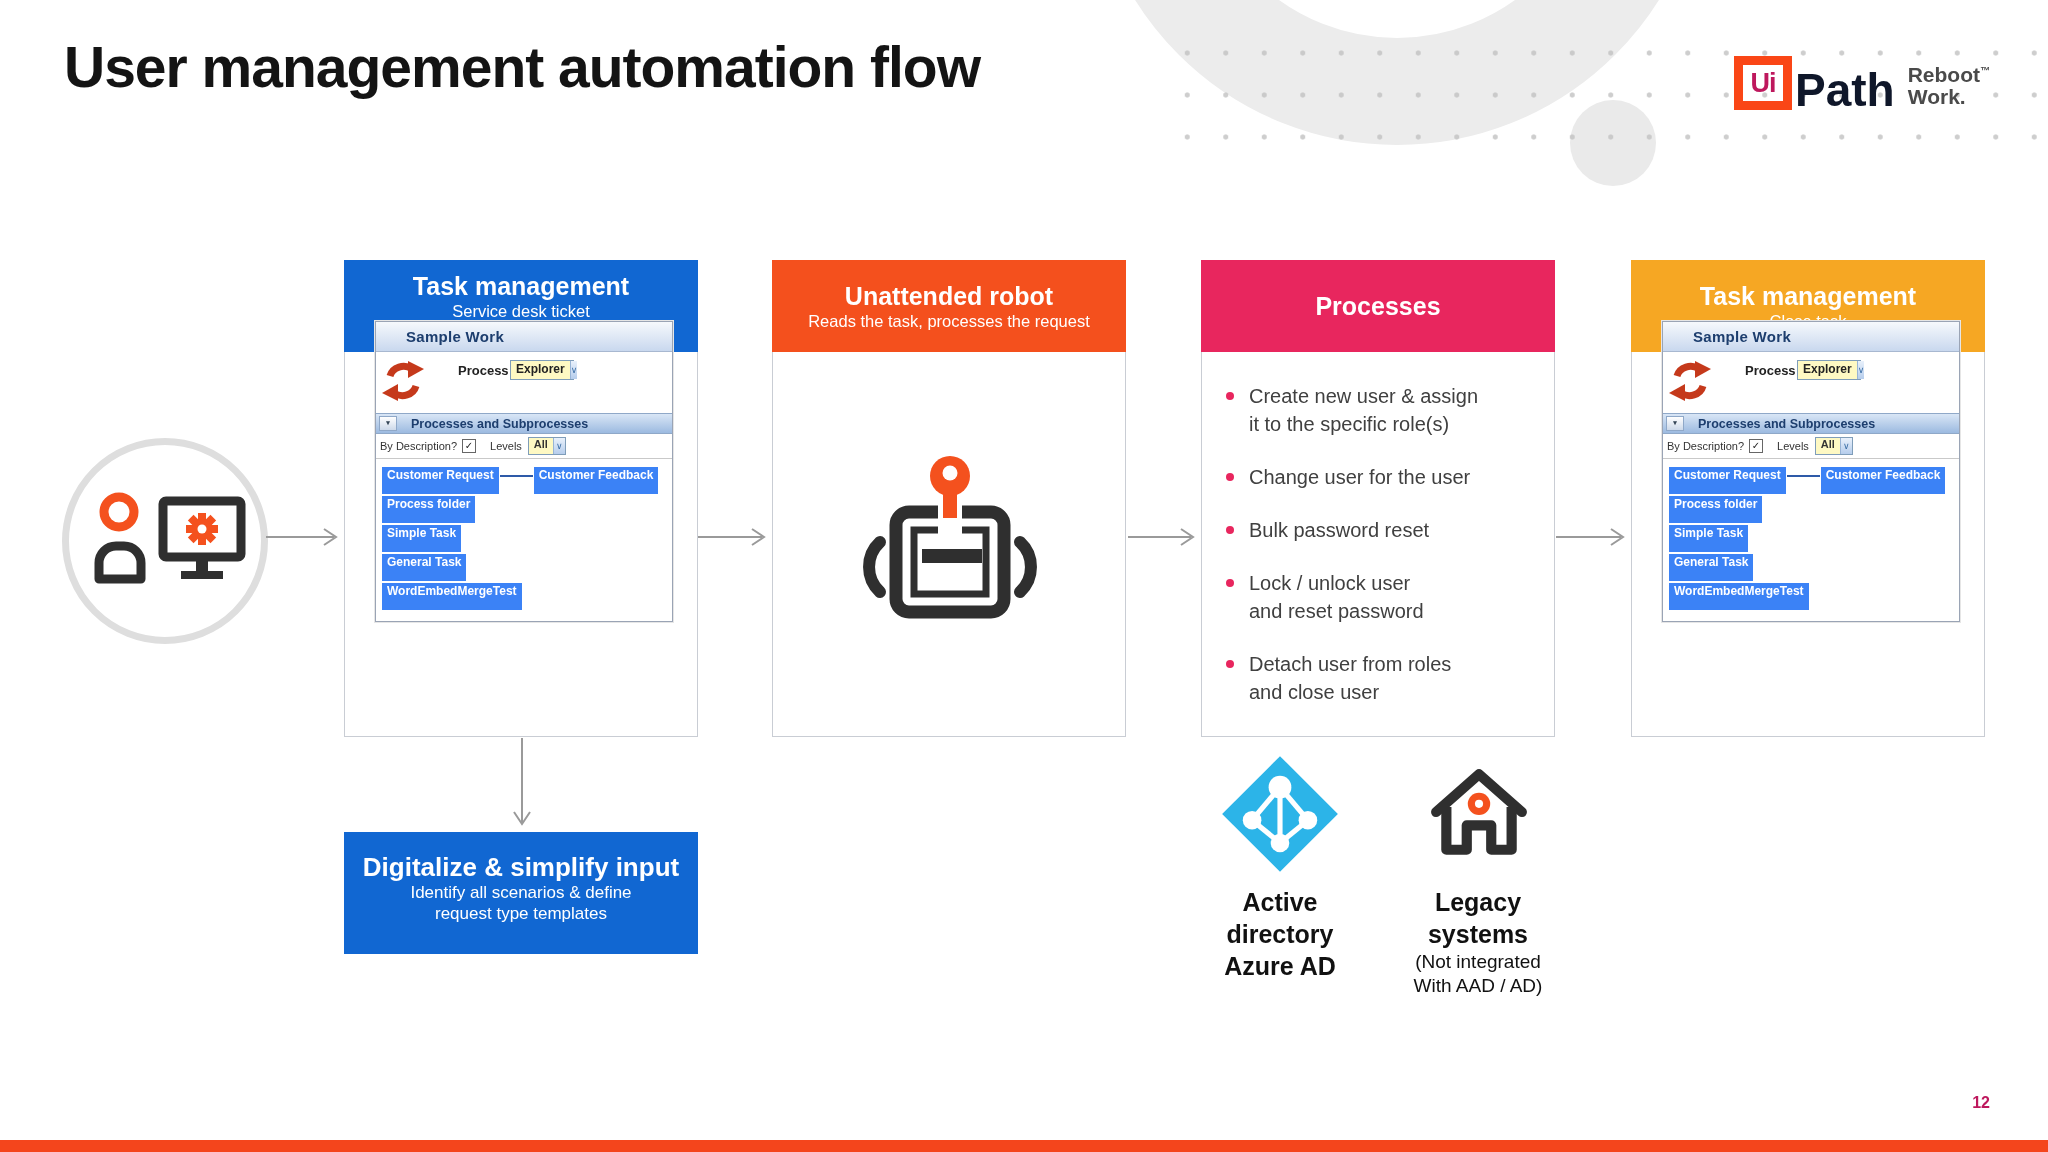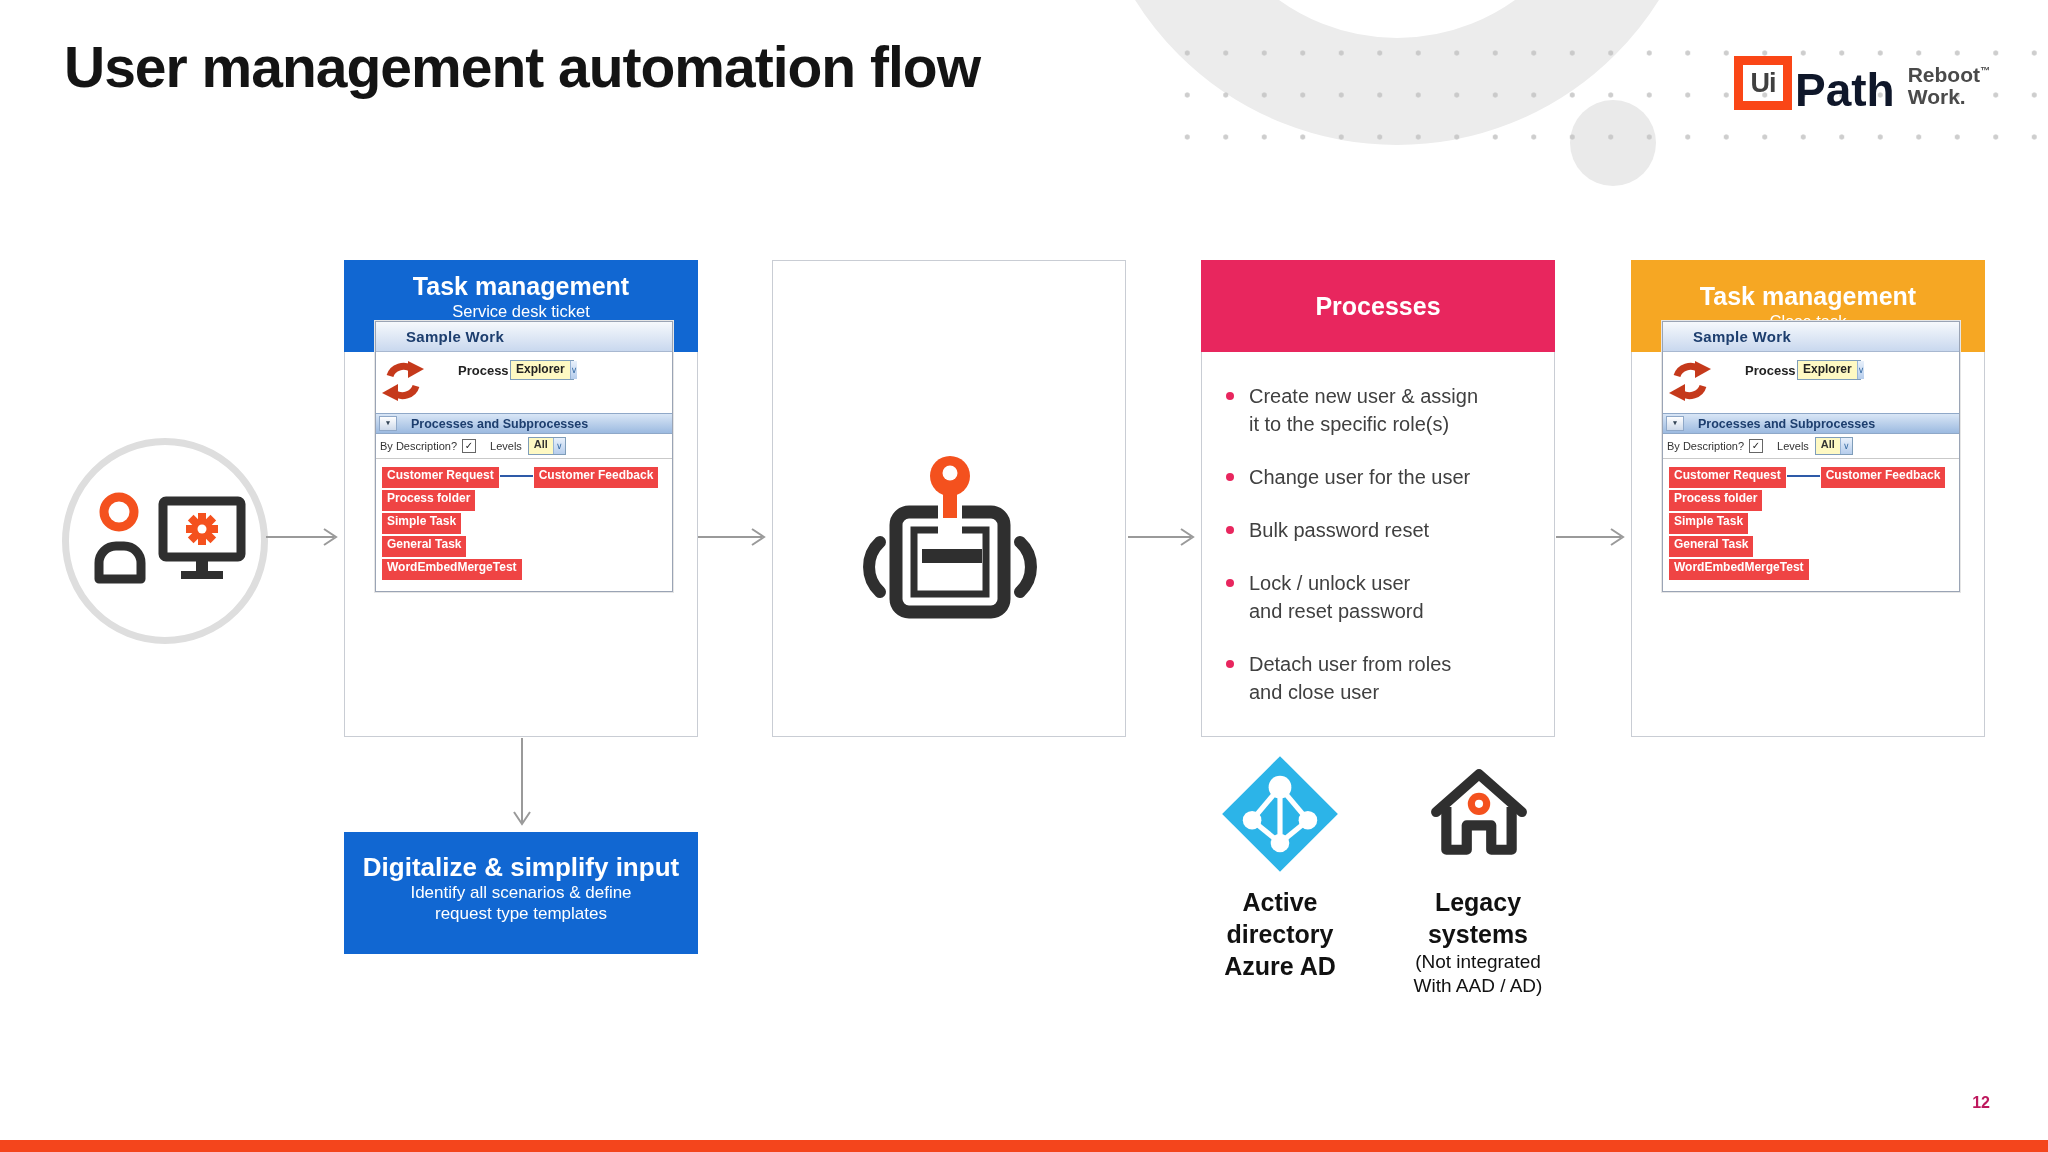--- a/index.html
+++ b/index.html
@@ -15,21 +15,21 @@
       background-image:radial-gradient(circle,#C2C2C2 2.2px,transparent 3px);
       background-size:38.5px 42px;background-position:8px 6px;opacity:.8;}
   .footer-bar{position:absolute;left:0;right:0;bottom:0;height:12px;background:#F4451C;}
 
   
   .slide-title{position:absolute;left:64px;top:34px;font-size:57px;font-weight:bold;
       letter-spacing:-1px;line-height:66px;}
   .logo{position:absolute;left:1734px;top:56px;display:flex;align-items:flex-end;}
   .logo-sq{width:58px;height:54px;border:9px solid #FA4616;box-sizing:border-box;
       display:flex;align-items:center;justify-content:center;font-weight:bold;
-      color:#404040;font-size:27px;letter-spacing:-1px;}
+      color:#be185d;font-size:27px;letter-spacing:-1px;}
   .logo-path{font-size:46px;font-weight:bold;color:#0f172a;line-height:.88;margin-left:3px;}
   .logo-tag{margin-left:13px;color:#4A4A4A;font-weight:bold;font-size:21px;line-height:1.08;
       padding-bottom:1px;}
   .logo-tag sup{font-size:10px;}
   .page-number{position:absolute;right:58px;bottom:40px;font-size:16px;font-weight:bold;color:#be185d;}
 
   
   .flow-box{position:absolute;top:260px;width:354px;height:477px;background:#fff;
       border:1px solid #C9CDD4;box-sizing:border-box;}
   .box-header{margin:-1px -1px 0 -1px;height:92px;color:#fff;text-align:center;
@@ -78,22 +78,22 @@
       margin:0 14px 0 3px;}
   .mock-filter{height:24px;display:flex;align-items:center;font-size:11px;
       border-bottom:1px solid #C9C9C9;padding-left:4px;color:#333;position:relative;}
   .chk{display:inline-block;width:12px;height:12px;border:1px solid #666;background:#fff;
       font-size:10px;line-height:11px;text-align:center;margin:0 14px 0 5px;color:#222;}
   .sel-levels{position:relative;left:6px;top:0;width:36px;height:16px;}
   .sel-levels .val{flex:1;font-size:11px;padding-top:0;}
   .sel-levels .dd{line-height:16px;}
   .mock-items{padding:8px 4px 9px 6px;}
   .mock-items .row{line-height:17px;margin-bottom:2px;white-space:nowrap;}
-  .chip{display:inline-block;background:#ef4444;color:#fff;font-weight:bold;font-size:12px;
-      padding:0px 5px 4px 5px;}
+  .chip{display:inline-block;background:#3b82f6;color:#fff;font-weight:bold;font-size:12px;
+      padding:0px 5px 10px 5px;}
   .connector{display:inline-block;width:33px;border-top:2px solid #2E5AA8;
       vertical-align:middle;margin:0 1px;}
 
   
   .user-circle{position:absolute;left:62px;top:438px;width:206px;height:206px;
       border:7px solid #DEDEDE;border-radius:50%;box-sizing:border-box;background:#fff;}
   .robot{position:absolute;left:77px;top:191px;width:200px;height:175px;}
   .arrow{position:absolute;}
   .integration-icon{position:absolute;}
   .intg-label{position:absolute;text-align:center;font-weight:bold;font-size:25px;
@@ -197,20 +197,24 @@
       </div>
       <div class="row"><span class="chip">Process folder</span></div>
       <div class="row"><span class="chip">Simple Task</span></div>
       <div class="row"><span class="chip">General Task</span></div>
       <div class="row"><span class="chip">WordEmbedMergeTest</span></div>
     </div>
   </div>
 </div>
 
 <div class="flow-box" style="left:772px;">
+  <div class="box-header hdr-orange">
+    <div class="box-title">Unattended robot</div>
+    <div class="box-sub">Reads the task, processes the request</div>
+  </div>
   <svg class="robot" viewBox="0 0 200 175">
     <path d="M30 90 A34 34 0 0 0 30 140" stroke="#2F2F2F" stroke-width="12" fill="none" stroke-linecap="round"></path>
     <path d="M170 90 A34 34 0 0 1 170 140" stroke="#2F2F2F" stroke-width="12" fill="none" stroke-linecap="round"></path>
     <rect x="46" y="60" width="108" height="100" rx="13" fill="#fff" stroke="#2F2F2F" stroke-width="13"></rect>
     <rect x="64" y="78" width="72" height="64" fill="none" stroke="#2F2F2F" stroke-width="7"></rect>
     <rect x="88" y="50" width="24" height="38" fill="#fff"></rect>
     <rect x="93" y="36" width="14" height="30" fill="#F4511E"></rect>
     <circle cx="100" cy="24" r="20" fill="#F4511E"></circle>
     <circle cx="100" cy="21" r="7.5" fill="#fff"></circle>
     <rect x="72" y="97" width="60" height="14" fill="#2F2F2F"></rect>

